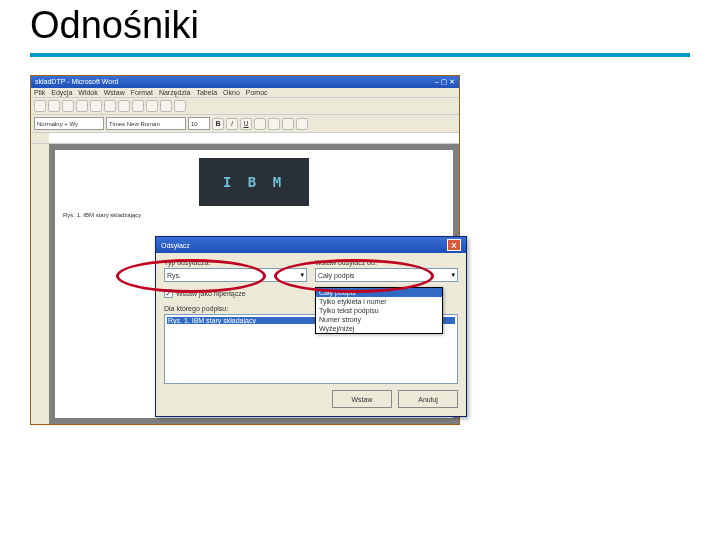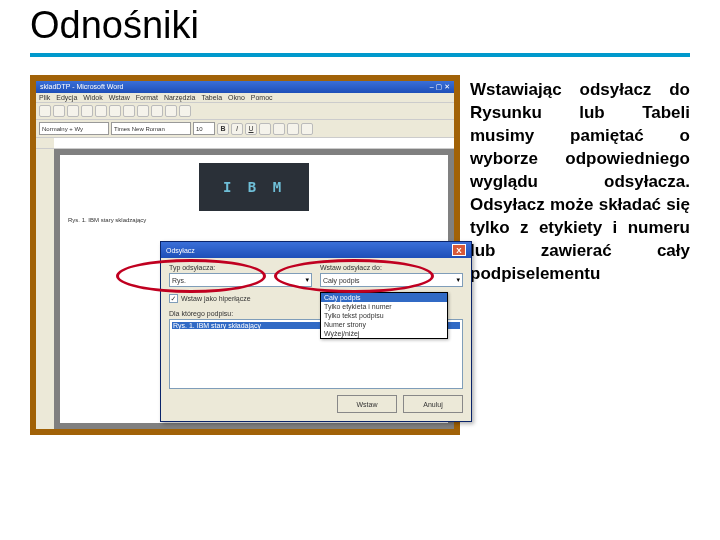--- a/index.html
+++ b/index.html
@@ -2,21 +2,21 @@
 <html><head>
 <meta charset="utf-8">
 <style>
   * { box-sizing: border-box; margin: 0; padding: 0; }
   body { width: 720px; height: 540px; background: #fff; font-family: Arial, sans-serif; position: relative; overflow: hidden; }
   .slide { padding: 4px 30px; }
   .title { font-size: 38px; font-weight: normal; color: #000; margin-bottom: 6px; }
   .underline { height: 4px; background: #0099cc; margin-bottom: 18px; }
   .content { display: flex; gap: 10px; }
   .screenshot { flex: 0 0 430px; position: relative; }
-  .word-window { border: 6px solid #a16207; background: #14532d; font-size: 7px; color: #333; }
+  .word-window { border: 1px solid #a16207; background: #14532d; font-size: 7px; color: #333; }
   .titlebar { background: linear-gradient(#3a6fd8,#1e4fb8); color: #fff; padding: 2px 4px; font-size: 7px; display: flex; justify-content: space-between; }
   .menubar { background: #ece9d8; padding: 1px 3px; display: flex; gap: 6px; border-bottom: 1px solid #ccc; }
   .menubar span { font-size: 7px; }
   .toolbar { background: #ece9d8; padding: 2px 3px; border-bottom: 1px solid #ccc; display: flex; gap: 2px; align-items: center; }
   .tbtn { width: 12px; height: 12px; background: #f5f3eb; border: 1px solid #bbb; border-radius: 2px; }
   .tsel { height: 13px; background: #fff; border: 1px solid #999; font-size: 6px; padding: 0 2px; display: inline-flex; align-items: center; }
   .ruler { height: 11px; background: #fff; border-bottom: 1px solid #ccc; position: relative; }
   .ruler::before { content: ""; position:absolute; left:0; top:0; width:18px; height:100%; background:#ece9d8; }
   .doc-area { display: flex; height: 280px; background: #808080; }
   .doc-left { width: 18px; background: #ece9d8; }
@@ -157,15 +157,14 @@
             </div>
 
           </div>
         </div>
       </div>
 
       <div class="ellipse" style="left:86px; top:184px; width:150px; height:34px;"></div>
       <div class="ellipse" style="left:244px; top:184px; width:160px; height:34px;"></div>
     </div>
 
-    <div class="side-text">Wstawiając odsyłacz do Rysunku lub Tabeli musimy pamiętać o wyborze odpowiedniego wyglądu odsyłacza. Odsyłacz może składać się tylko z etykiety i numeru lub zawierać cały podpiselementu</div>
   </div>
 </div>
 
 </body></html>

